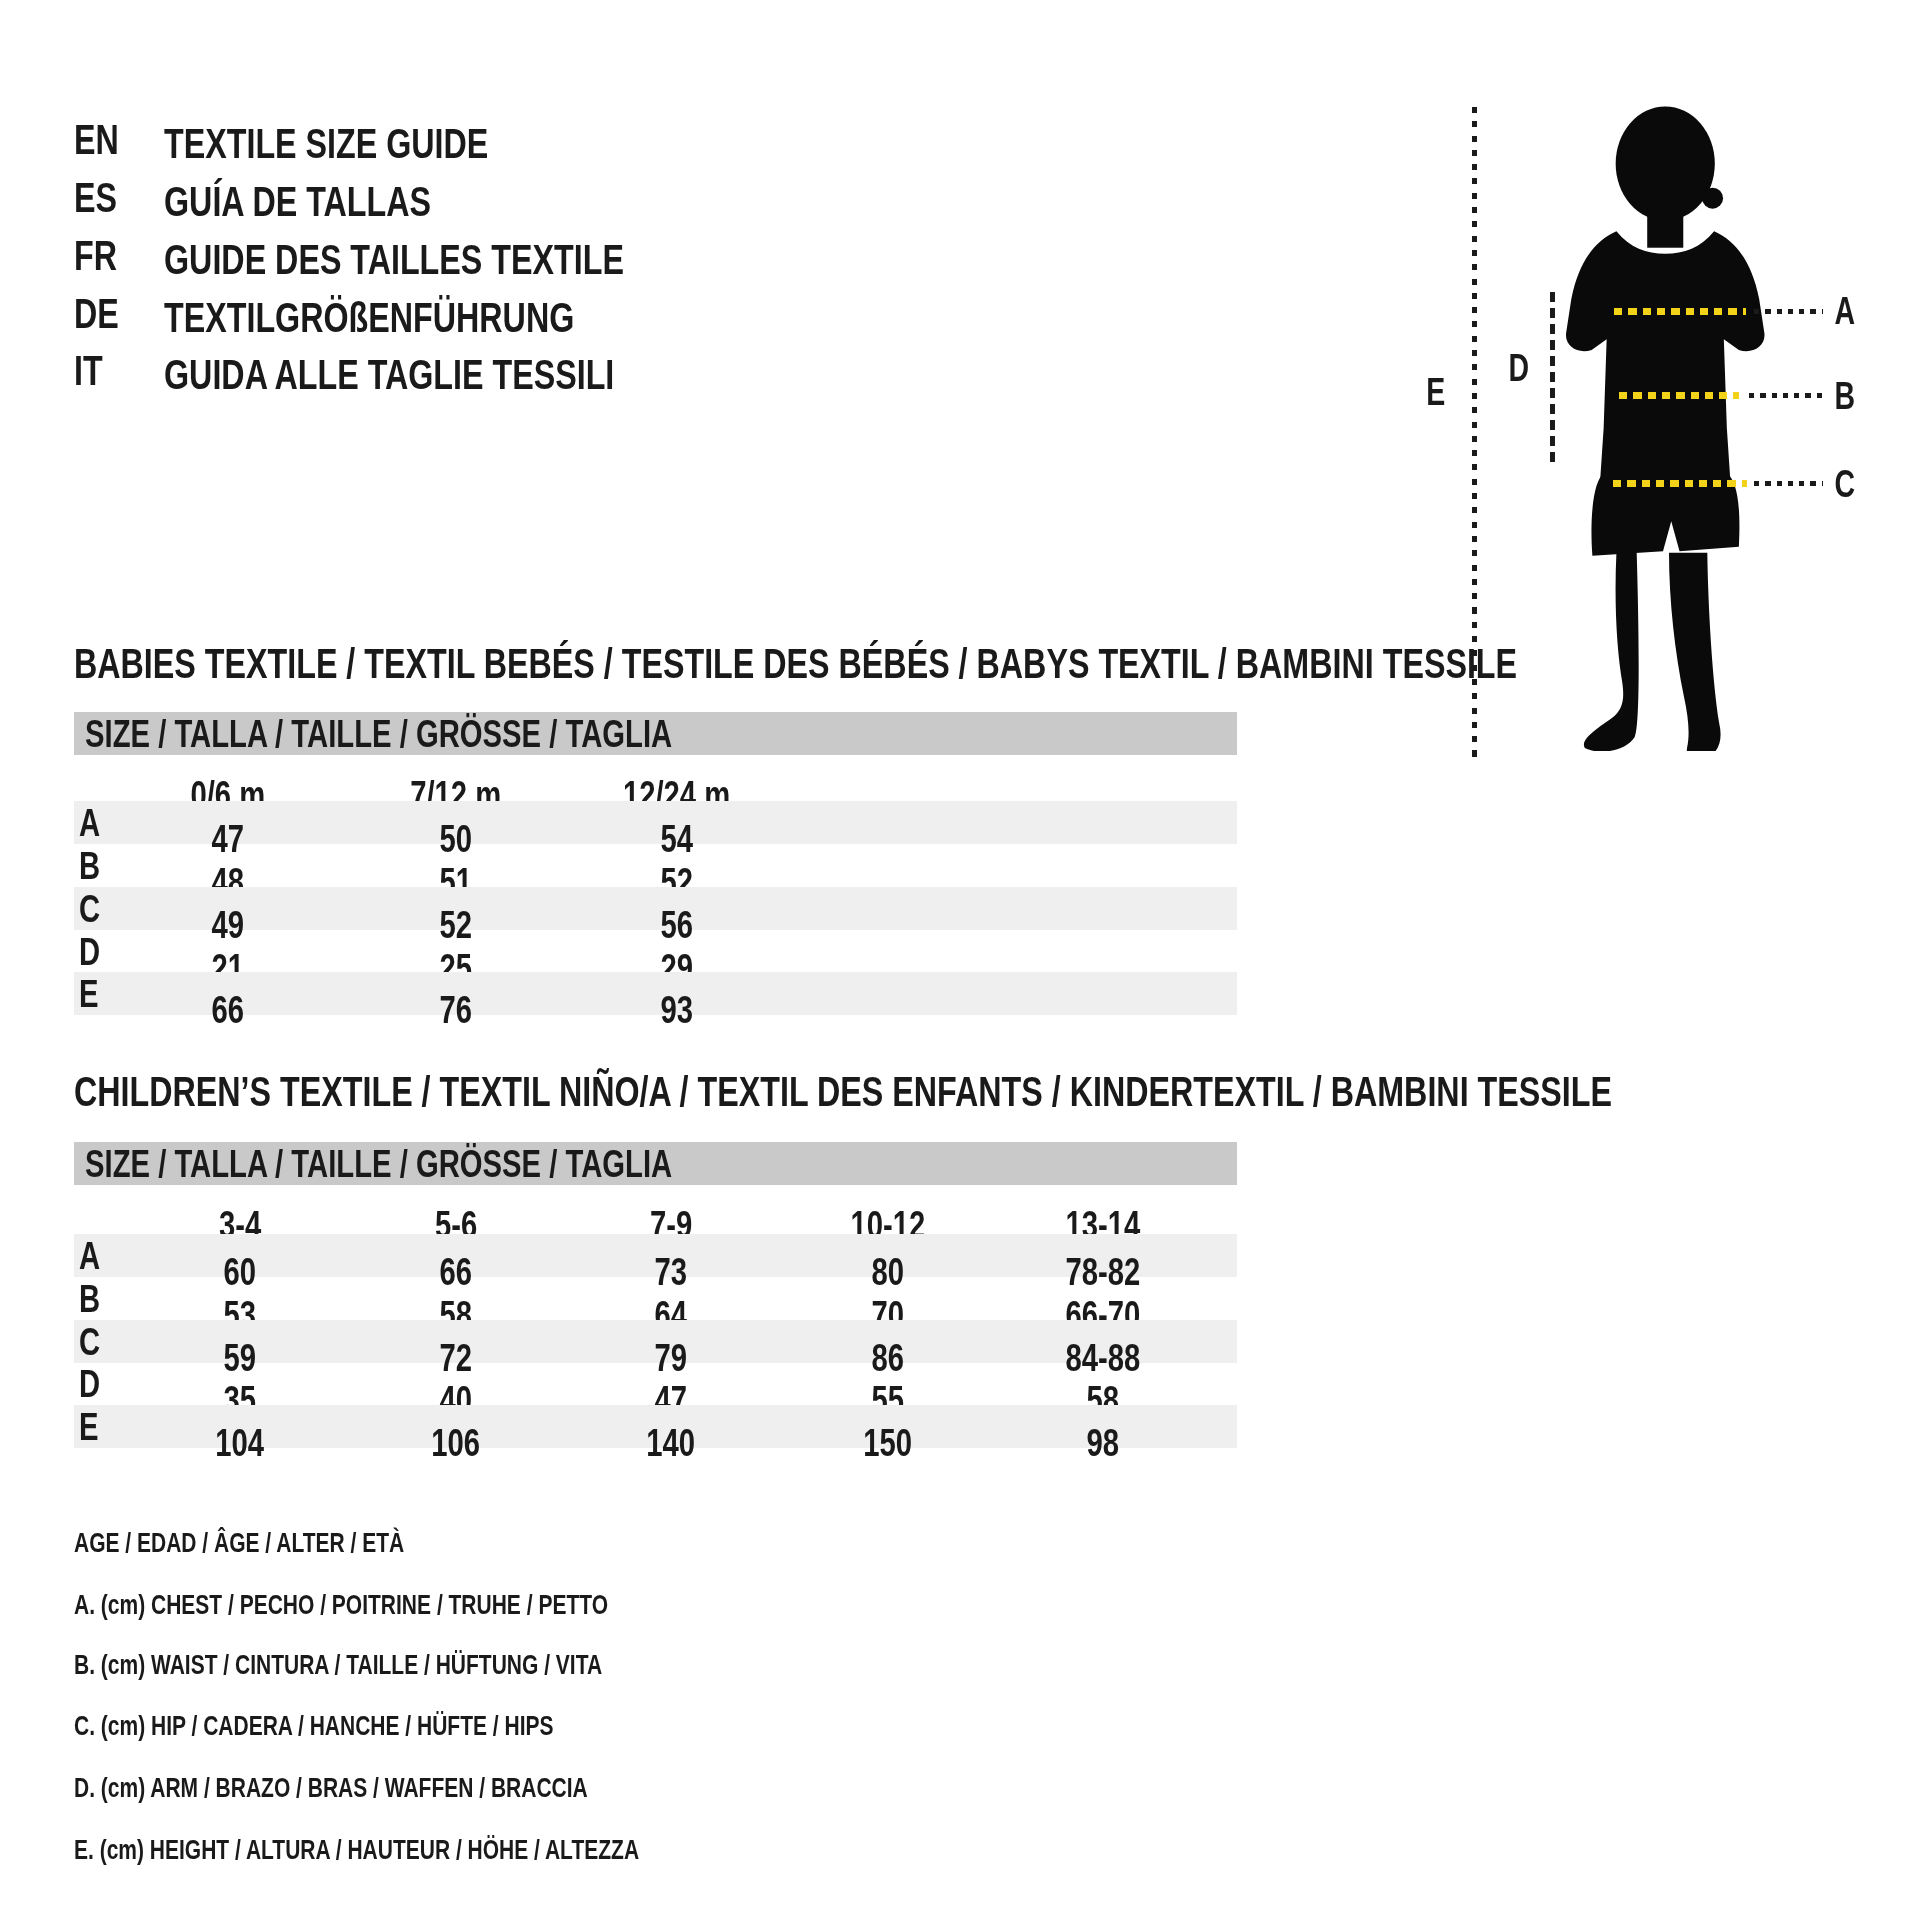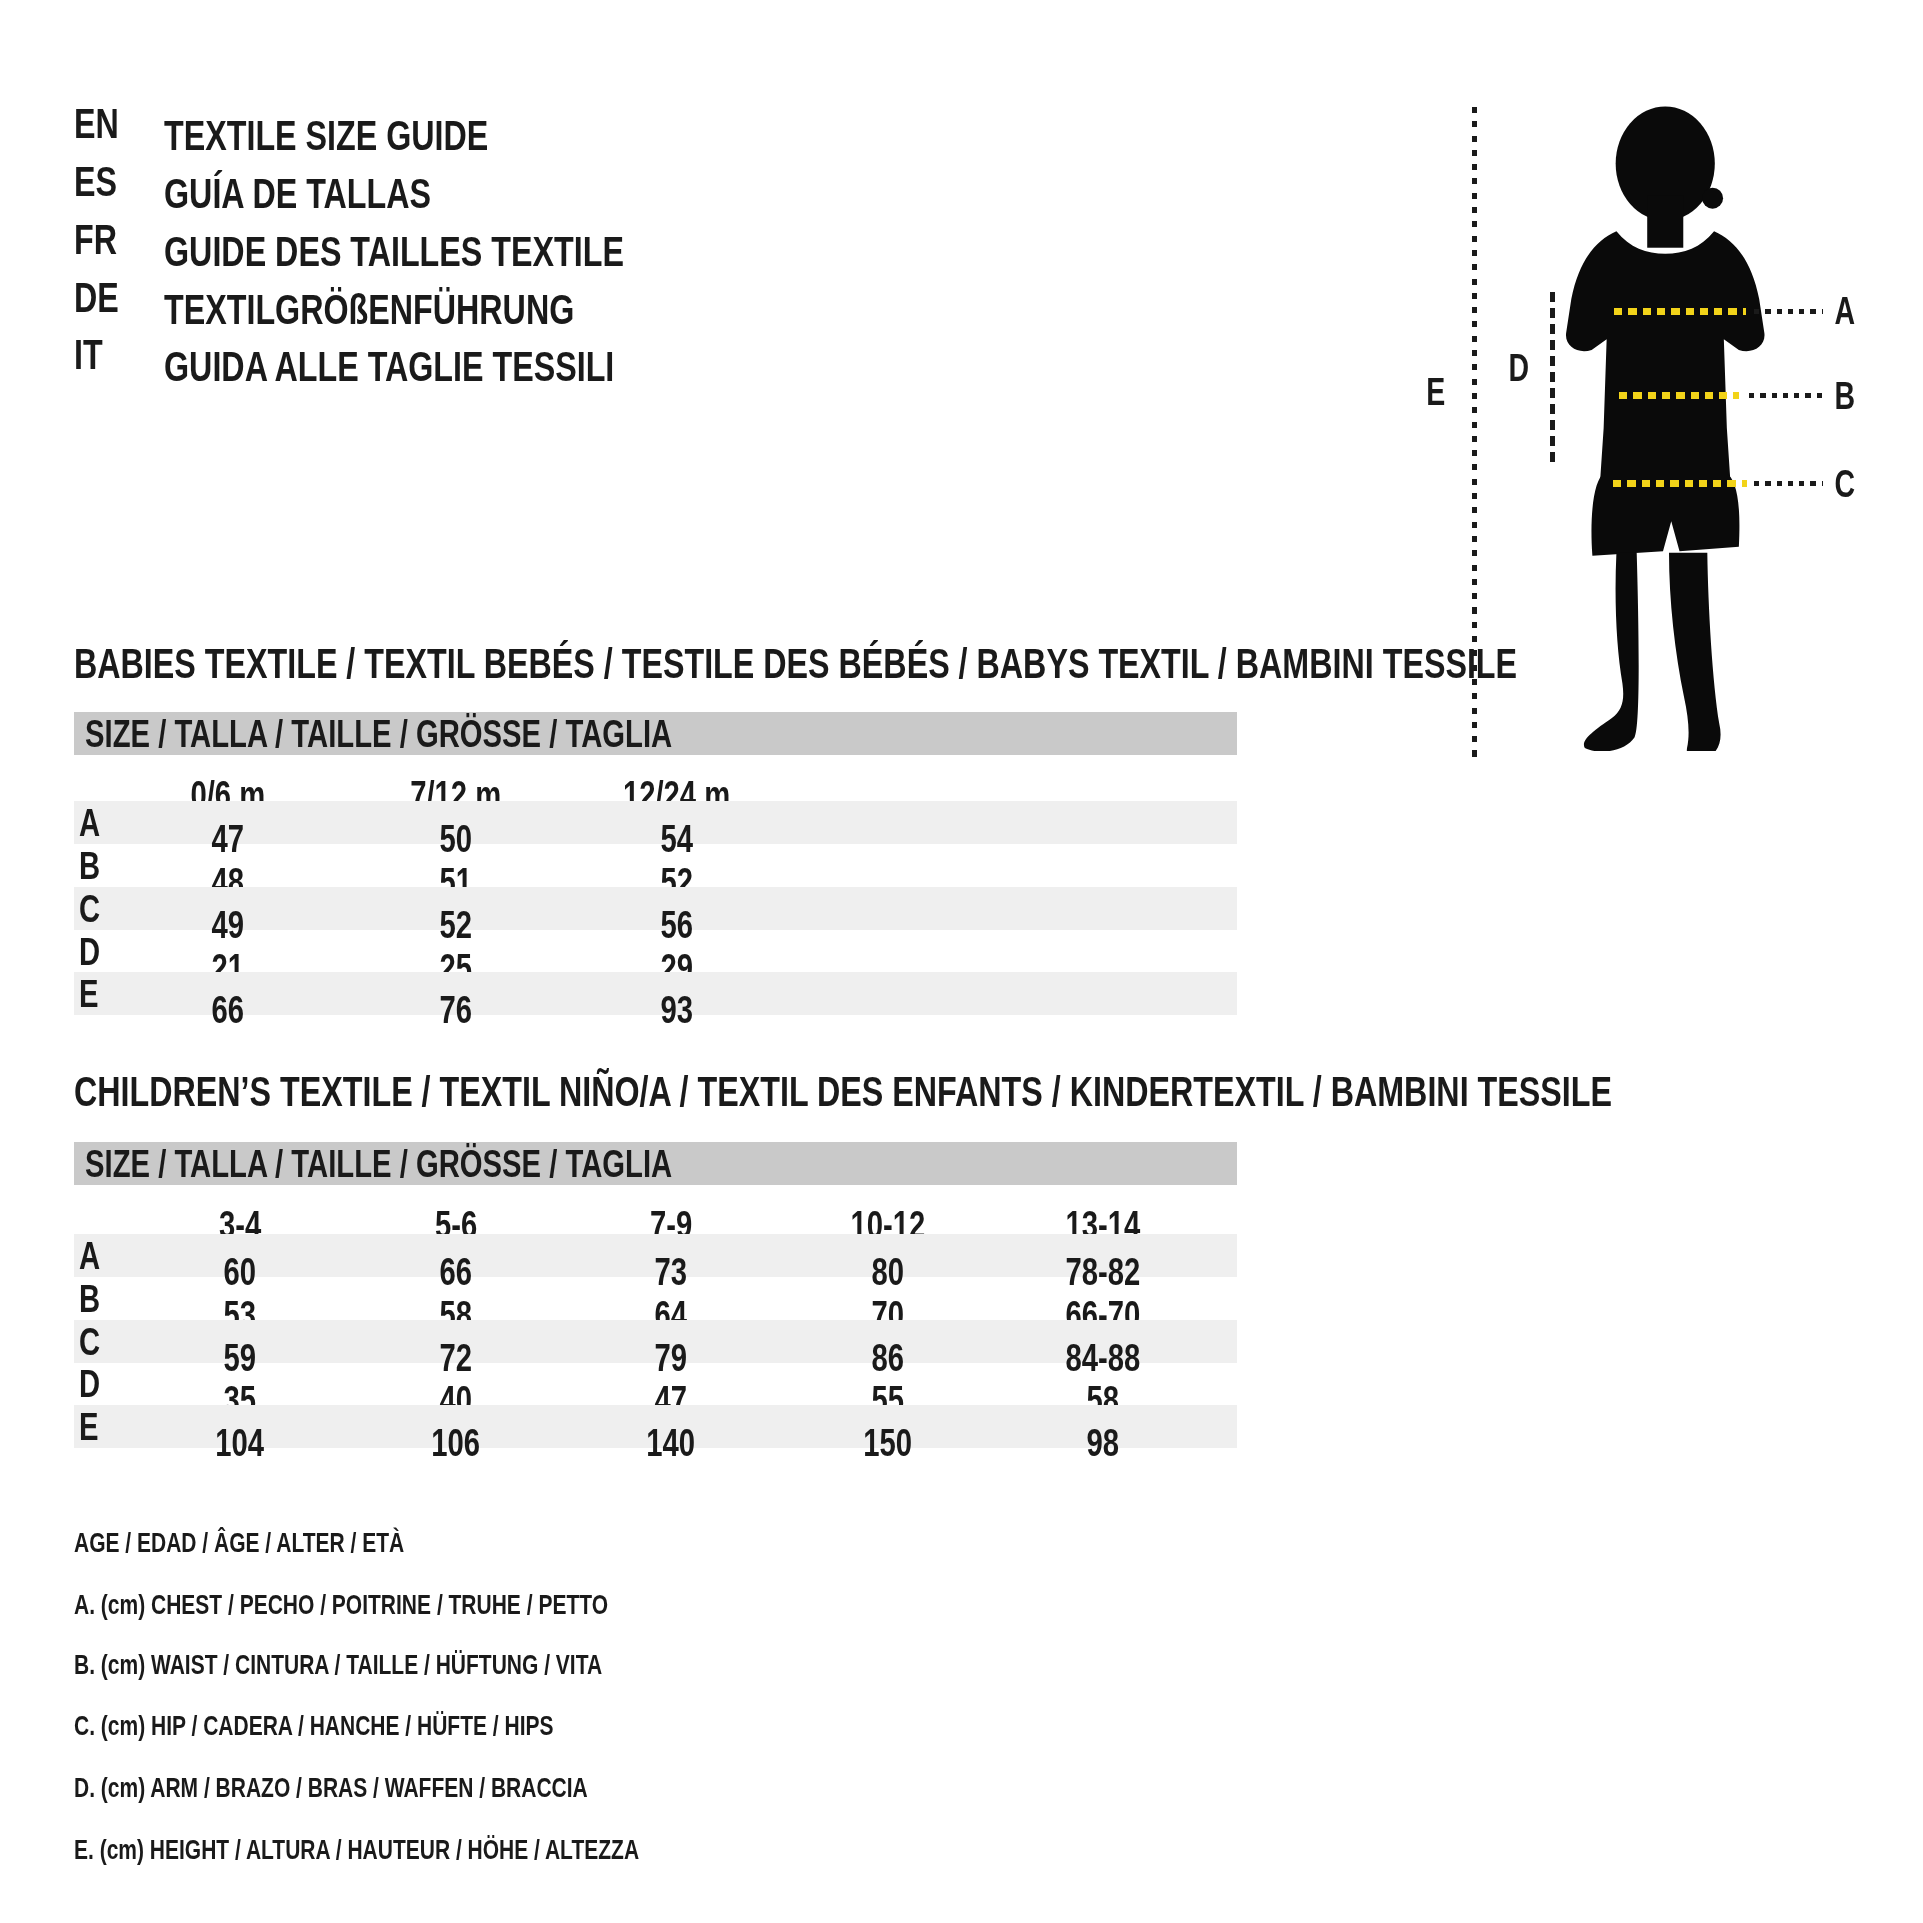--- a/index.html
+++ b/index.html
@@ -6,23 +6,23 @@
   body{
     width:1924px;height:1924px;position:relative;background:#ffffff;
     font-family:"Liberation Sans", sans-serif;color:#1a1a1a;overflow:hidden;
   }
   .abs{position:absolute;}
   
   .cond{display:inline-block;transform:scaleX(.75);transform-origin:0 50%;white-space:nowrap;}
   .condc{display:inline-block;transform:scaleX(.75);transform-origin:50% 50%;white-space:nowrap;}
 
   
-  .lang-row{position:absolute;left:74px;width:1052px;height:58px;line-height:58px;font-size:43px;font-weight:700;}
+  .lang-row{position:absolute;left:74px;width:1052px;height:58px;line-height:58px;font-size:43px;font-weight:700;margin-top:16px;}
   .lang-code{position:absolute;left:0;top:0;}
-  .lang-label{position:absolute;left:90px;top:12px;}
+  .lang-label{position:absolute;left:90px;top:4px;}
 
   
   .sec-title{position:absolute;left:74px;font-size:43px;line-height:47px;font-weight:700;}
 
   
   .size-bar{position:absolute;left:74px;width:1163px;height:43px;line-height:43px;background:#c9c9c9;font-size:39px;font-weight:700;}
   .size-bar .cond{margin-left:10.5px;}
   .trow{position:absolute;left:74px;width:1163px;height:43px;line-height:43px;font-size:39px;font-weight:700;}
   .stripe{background:#efefef;}
   .cell{position:absolute;top:0;height:43px;line-height:43px;}

